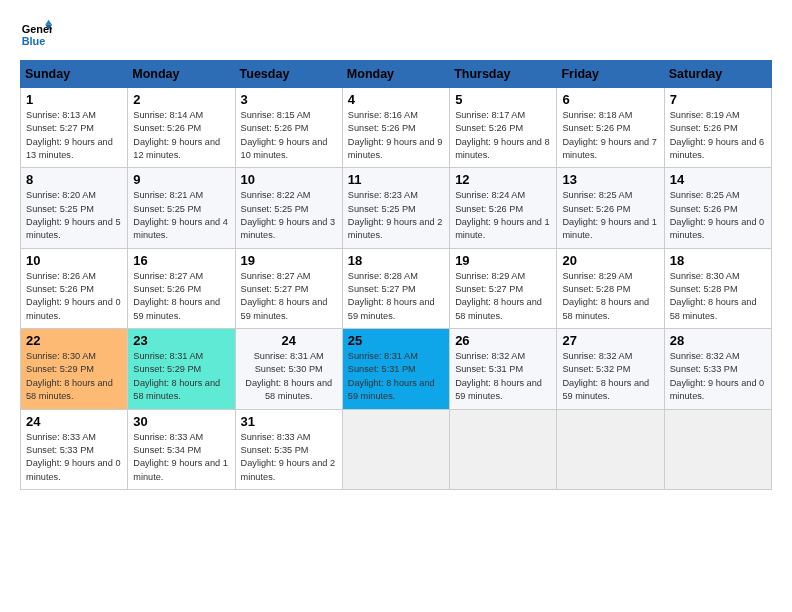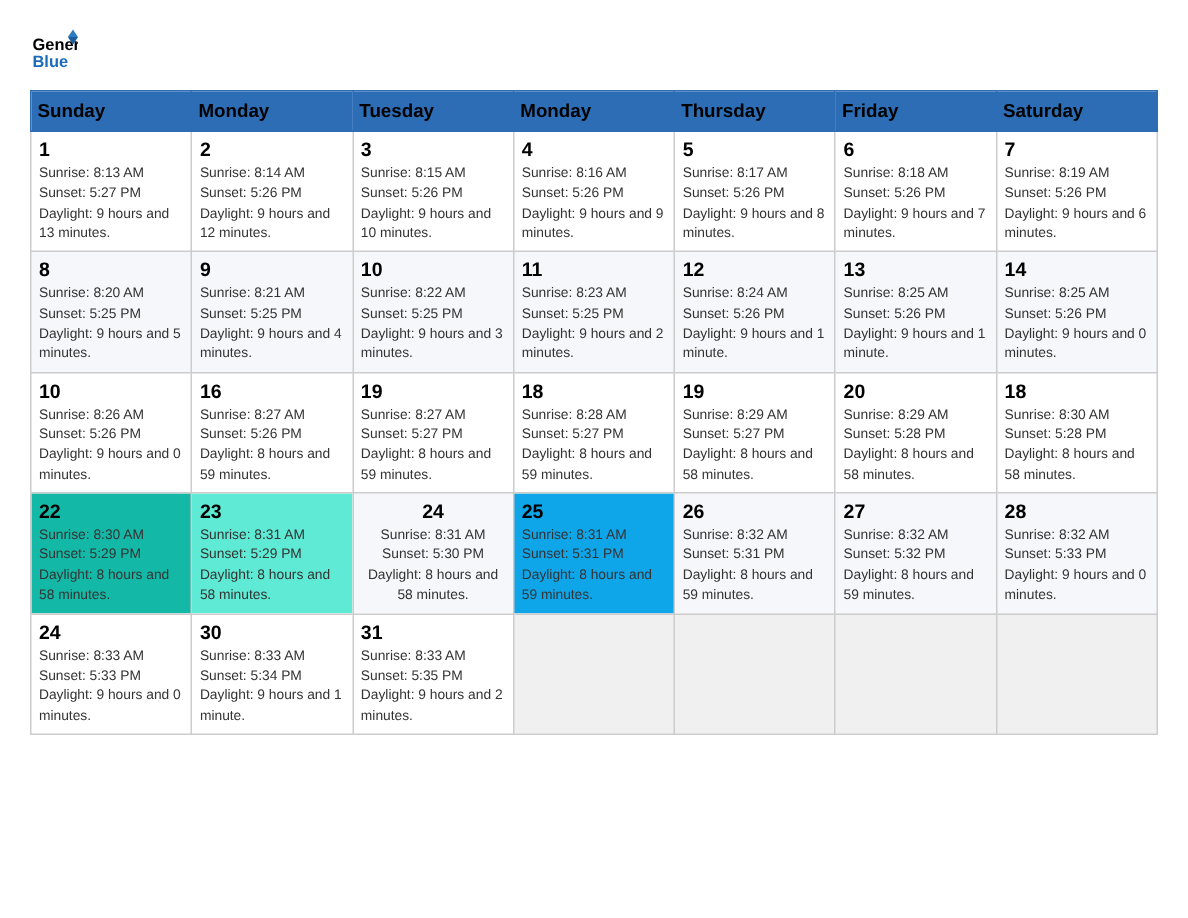--- a/index.html
+++ b/index.html
@@ -287,21 +287,21 @@
           <td>
         <span class="day-number">18</span>
         <div class="sun-info">
           Sunrise: 8:30 AM<br>
           Sunset: 5:28 PM<br>
           Daylight: 8 hours and 58 minutes.
         </div>
       </td>
         </tr>
         <tr>
-          <td style="background: #14b8a6;">
+          <td style="background: #fdba74;">
         <span class="day-number">22</span>
         <div class="sun-info">
           Sunrise: 8:30 AM<br>
           Sunset: 5:29 PM<br>
           Daylight: 8 hours and 58 minutes.
         </div>
       </td>
           <td style="background: #5eead4;">
         <span class="day-number">23</span>
         <div class="sun-info">

